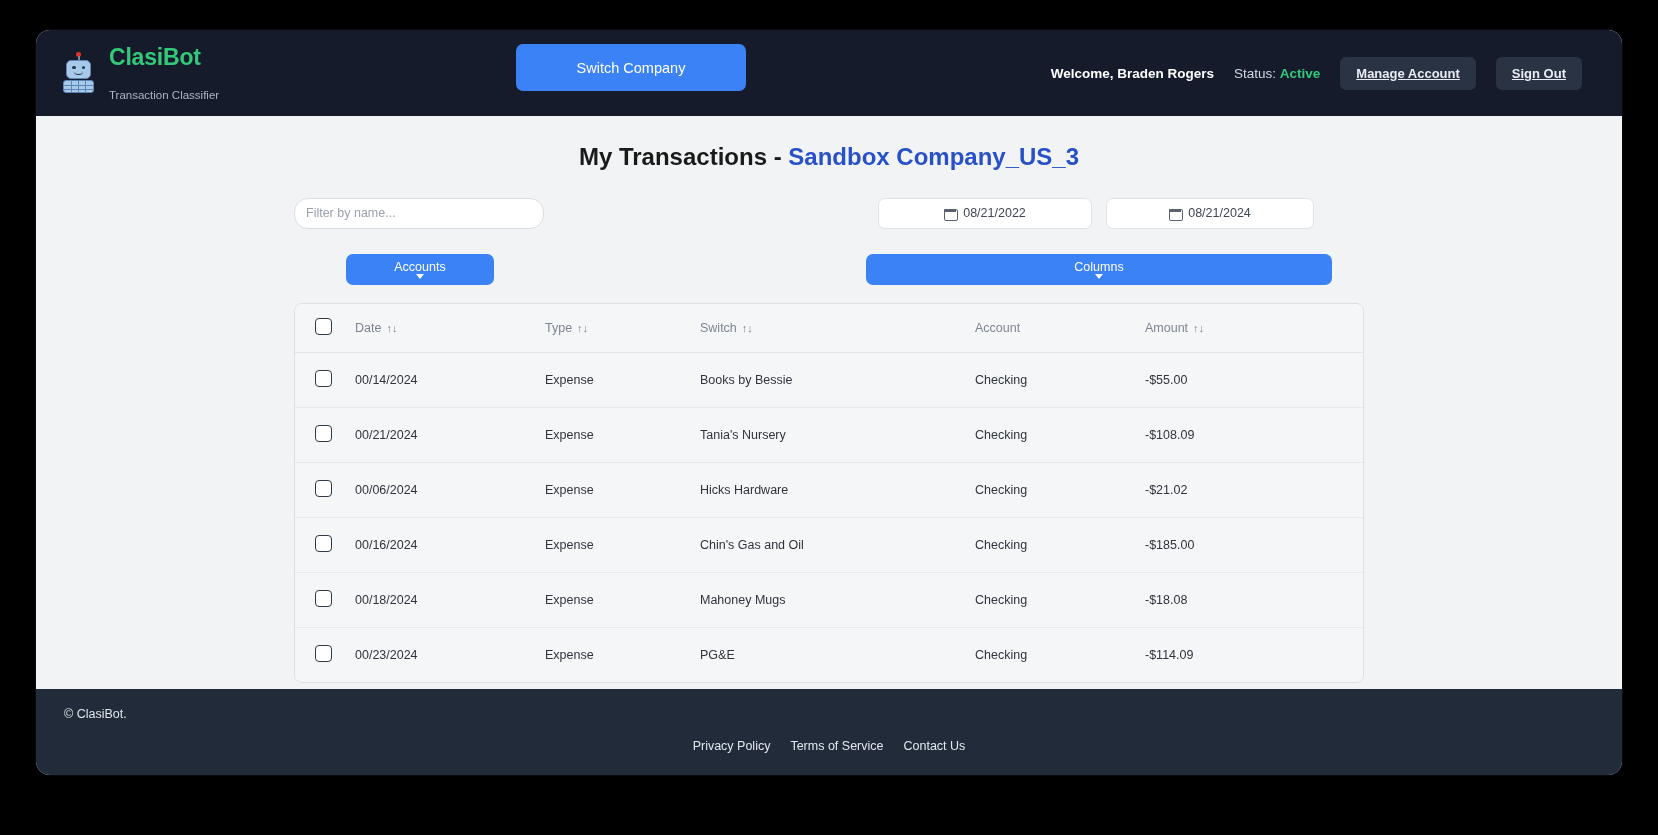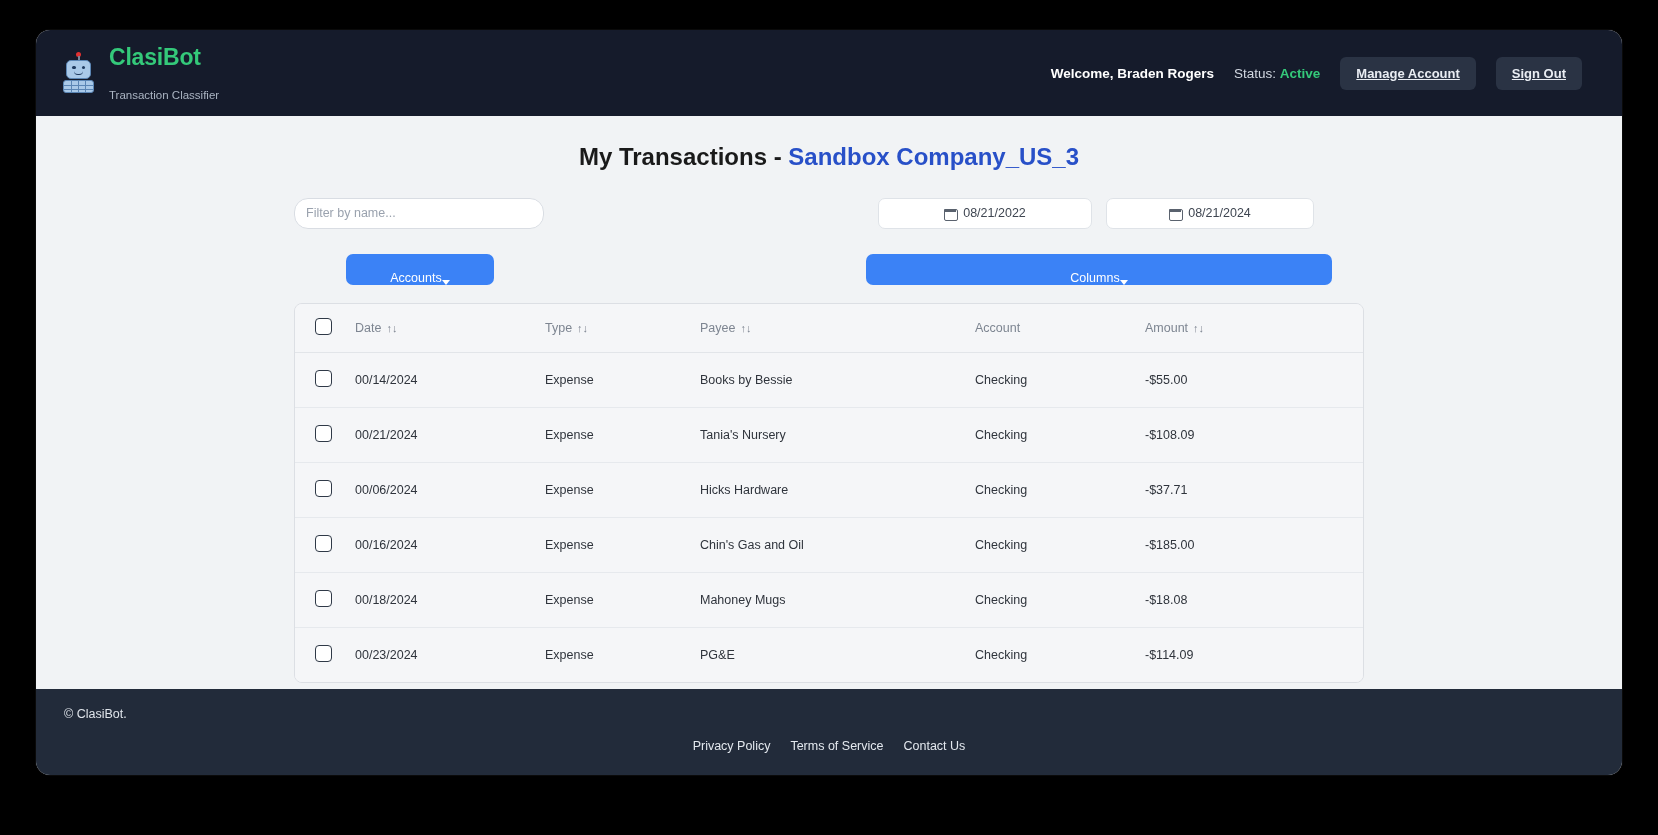--- a/index.html
+++ b/index.html
@@ -156,23 +156,24 @@
   .dropdown-row {
     display: flex; align-items: center;
     margin-top: 24px; height: 32px;
     position: relative;
   }
   .blue-dd {
     background: #3b82f6; border: none; border-radius: 7px;
     color: #ffffff; font-size: 12.5px;
     font-family: "Liberation Sans", sans-serif;
     height: 31px;
-    display: flex; align-items: flex-end; justify-content: center; gap: 0;
+    display: flex; align-items: center; justify-content: center; gap: 0;
     cursor: pointer;
     position: absolute;
+    flex-direction: column;
   }
   .blue-dd.accounts { left: 52px; width: 148px; }
   .blue-dd.columns  { left: 572px; width: 466px; }
   .chev { width: 0; height: 0; border-left: 4px solid transparent;
           border-right: 4px solid transparent; border-top: 5px solid #ffffff; }
 
   
   .table-card {
     margin-top: 18px;
     border: 1px solid #dcdfe4;
@@ -273,20 +274,21 @@
           <div class="bot-grid-h" style="top:4px"></div>
           <div class="bot-grid-h" style="top:8px"></div>
         </div>
       </div>
       <div class="brand-text">
         <div class="brand-name">ClasiBot</div>
         <div class="brand-sub">Transaction Classifier</div>
       </div>
     </div>
 
+    <button class="switch-company-btn">Switch Company</button>
 
     <div class="header-right">
       <span class="welcome-text">Welcome, Braden Rogers</span>
       <span class="status-text">
         <span>Status:</span>
         <span class="status-value">Active</span>
       </span>
       <button class="hdr-btn">Manage Account</button>
       <button class="hdr-btn">Sign Out</button>
     </div>
@@ -325,21 +327,21 @@
 
       <div class="table-card">
         <table>
           <thead>
             <tr>
               <th class="col-check">
                 <span class="chk"></span>
               </th>
               <th class="col-date"><span>Date</span><span class="sort-ic">↑↓</span></th>
               <th class="col-type"><span>Type</span><span class="sort-ic">↑↓</span></th>
-              <th class="col-payee"><span>Payee</span><span class="sort-ic">↑↓</span></th>
+              <th class="col-payee"><span>Switch</span><span class="sort-ic">↑↓</span></th>
               <th class="col-acct"><span>Account</span></th>
               <th class="col-amt"><span>Amount</span><span class="sort-ic">↑↓</span></th>
             </tr>
           </thead>
           <tbody>
               <tr>
                 <td class="col-check"><span class="chk"></span></td>
                 <td class="col-date">00/14/2024</td>
                 <td class="col-type">Expense</td>
                 <td class="col-payee">Books by Bessie</td>
@@ -353,21 +355,21 @@
                 <td class="col-payee">Tania's Nursery</td>
                 <td class="col-acct">Checking</td>
                 <td class="col-amt">-$108.09</td>
               </tr>
               <tr>
                 <td class="col-check"><span class="chk"></span></td>
                 <td class="col-date">00/06/2024</td>
                 <td class="col-type">Expense</td>
                 <td class="col-payee">Hicks Hardware</td>
                 <td class="col-acct">Checking</td>
-                <td class="col-amt">-$37.71</td>
+                <td class="col-amt">-$21.02</td>
               </tr>
               <tr>
                 <td class="col-check"><span class="chk"></span></td>
                 <td class="col-date">00/16/2024</td>
                 <td class="col-type">Expense</td>
                 <td class="col-payee">Chin's Gas and Oil</td>
                 <td class="col-acct">Checking</td>
                 <td class="col-amt">-$185.00</td>
               </tr>
               <tr>

